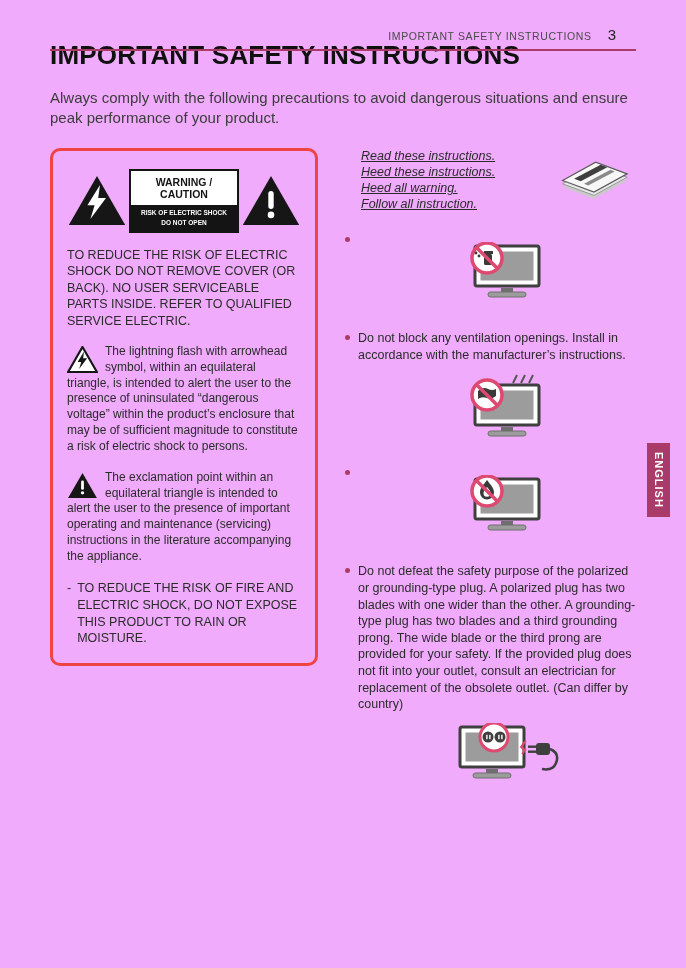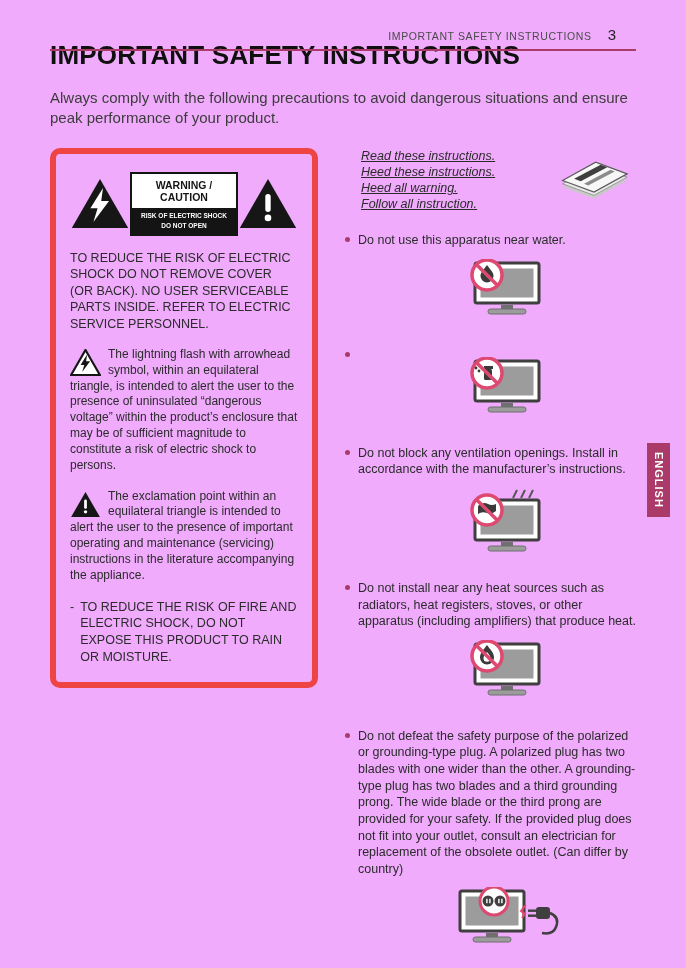--- a/index.html
+++ b/index.html
@@ -15,21 +15,21 @@
   .header-rule { height:2px; background:#aa3b68; margin-top:6px; }
 
   
   .doc-title { margin:40px 50px 0; font-size:26px; font-weight:bold; color:#101010; letter-spacing:0.2px; }
   .intro { margin:17px 50px 0; font-size:15px; line-height:1.3; color:#3c3c3c; max-width:578px; }
 
   
   .columns { display:flex; align-items:flex-start; gap:27px; margin:21px 50px 0; }
 
   
-  .warning-box { width:268px; flex:none; border:6px solid #ef4444; border-radius:10px; padding:18px 14px 16px; }
+  .warning-box { width:268px; flex:none; border:3px solid #ef4444; border-radius:10px; padding:18px 14px 16px; }
   .symbols-row { display:flex; align-items:center; justify-content:space-between; margin-bottom:14px; }
   .tri-big { width:60px; height:53px; flex:none; }
   .wc-plate { border:2px solid #141414; width:110px; background:#fff; }
   .wc-top { font-size:10.5px; font-weight:bold; color:#141414; text-align:center; padding:5px 2px; }
   .wc-bottom { background:#141414; color:#fff; font-size:6.5px; font-weight:bold; text-align:center; line-height:1.5; padding:3px 1px; }
   .box-main { font-size:12.5px; line-height:1.32; color:#2b2b2b; margin-bottom:15px; }
   .box-para { font-size:12px; line-height:1.32; color:#2b2b2b; margin-bottom:15px; overflow:hidden; }
   .box-para .mini { float:left; width:31px; height:27px; margin:2px 7px 2px 0; }
   .wc-heading { font-size:13.5px; font-weight:bold; color:#101010; margin:4px 0 10px; }
   .dash-item { display:flex; gap:6px; font-size:12.5px; line-height:1.35; color:#2b2b2b; }
@@ -98,21 +98,21 @@
             <div>DO NOT OPEN</div>
           </div>
         </div>
         <svg class="tri-big" viewBox="0 0 100 88">
           <use href="#trishape" fill="#161616"></use>
           <rect x="45.5" y="28" width="9" height="30" rx="4.5" fill="#ffffff"></rect>
           <circle cx="50" cy="68" r="5.5" fill="#ffffff"></circle>
         </svg>
       </div>
 
-      <p class="box-main">TO REDUCE THE RISK OF ELECTRIC SHOCK DO NOT REMOVE COVER (OR BACK). NO USER SERVICEABLE PARTS INSIDE. REFER TO ELECTRIC SERVICE PERSONNEL.</p>
+      <p class="box-main">TO REDUCE THE RISK OF ELECTRIC SHOCK DO NOT REMOVE COVER (OR BACK). NO USER SERVICEABLE PARTS INSIDE. REFER TO QUALIFIED SERVICE ELECTRIC.</p>
 
       <div class="box-para">
         <svg class="mini" viewBox="0 0 100 88">
           <use href="#trishape" fill="#ffffff" stroke="#161616" stroke-width="7"></use>
           <use href="#boltshape" fill="#161616"></use>
         </svg>
         <span>The lightning flash with arrowhead symbol, within an equilateral triangle, is intended to alert the user to the presence of uninsulated “dangerous voltage” within the product’s enclosure that may be of sufficient magnitude to constitute a risk of electric shock to persons.</span>
       </div>
 
       <div class="box-para">
@@ -141,34 +141,20 @@
         </div>
         <svg class="book-icon" viewBox="0 0 100 58">
           <polygon points="12,40 52,18 90,32 50,54" fill="#c9c9c9"></polygon>
           <polygon points="12,36 52,14 90,28 50,50" fill="#e8e8e8" stroke="#8a8a8a" stroke-width="1"></polygon>
           <polygon points="12,32 52,10 90,24 50,46" fill="#f7f7f7" stroke="#5a5a5a" stroke-width="1.5"></polygon>
           <polygon points="26,30 58,13 66,16 34,33" fill="#3f3f3f"></polygon>
           <polygon points="38,36 70,19 75,21 43,38" fill="#8a8a8a"></polygon>
         </svg>
       </div>
 
-      <div class="bullet">
-        <span class="dot"></span>
-        <div class="bullet-body">
-          <p class="bullet-text">Do not use this apparatus near water.</p>
-          <div class="picto-wrap">
-            <svg class="picto" viewBox="0 0 100 64">
-              <use href="#tvset" x="10"></use>
-              <circle cx="40" cy="16" r="15" fill="#ffffff" stroke="#dd4971" stroke-width="3.5"></circle>
-              <path d="M40 6 C43 10.5 46.5 13 46.5 17 A6.5 6.5 0 1 1 33.5 17 C33.5 13 37 10.5 40 6 Z" fill="#3a3a3a"></path>
-              <line x1="29.4" y1="5.4" x2="50.6" y2="26.6" stroke="#dd4971" stroke-width="3.5"></line>
-            </svg>
-          </div>
-        </div>
-      </div>
 
       <div class="bullet">
         <span class="dot"></span>
         <div class="bullet-body">
           <div class="picto-wrap">
             <svg class="picto" viewBox="0 0 100 64">
               <use href="#tvset" x="10"></use>
               <circle cx="40" cy="16" r="15" fill="#ffffff" stroke="#dd4971" stroke-width="3.5"></circle>
               <rect x="37" y="12" width="8" height="11" rx="1.5" fill="#3a3a3a"></rect>
               <path d="M37 9 h9 v3 h-9 z" fill="#3a3a3a"></path>
@@ -195,21 +181,20 @@
               <path d="M31 18 q5 -5 10 -2 q4 2 8 0 l0 7 q-5 4 -9 2 q-5 -2 -9 1 z" fill="#3a3a3a"></path>
               <line x1="29.4" y1="11.4" x2="50.6" y2="32.6" stroke="#dd4971" stroke-width="3.5"></line>
             </svg>
           </div>
         </div>
       </div>
 
       <div class="bullet">
         <span class="dot"></span>
         <div class="bullet-body">
-          <p class="bullet-text">Do not install near any heat sources such as radiators, heat registers, stoves, or other apparatus (including amplifiers) that produce heat.</p>
           <div class="picto-wrap">
             <svg class="picto" viewBox="0 0 100 64">
               <use href="#tvset" x="10"></use>
               <circle cx="40" cy="16" r="15" fill="#ffffff" stroke="#dd4971" stroke-width="3.5"></circle>
               <path d="M40 5 C43 9.5 47 12.5 47 17.5 A7 7 0 1 1 33 17.5 C33 12.5 37 9.5 40 5 Z" fill="#3a3a3a"></path>
               <path d="M40 12 C41.7 14.3 43.5 15.8 43.5 18.2 A3.5 3.5 0 1 1 36.5 18.2 C36.5 15.8 38.3 14.3 40 12 Z" fill="#ffffff"></path>
               <line x1="29.4" y1="5.4" x2="50.6" y2="26.6" stroke="#dd4971" stroke-width="3.5"></line>
             </svg>
           </div>
         </div>

